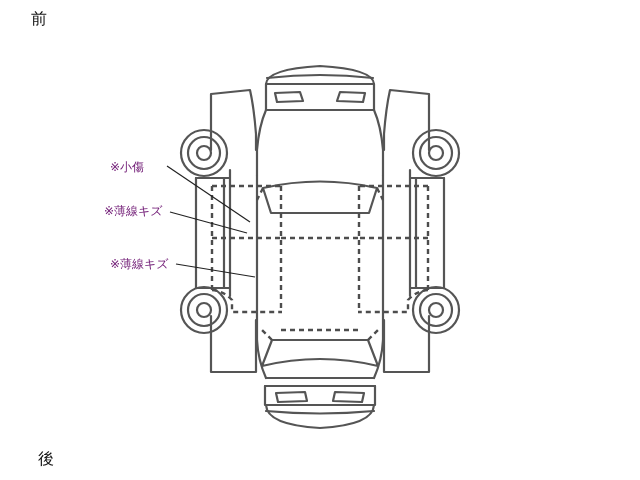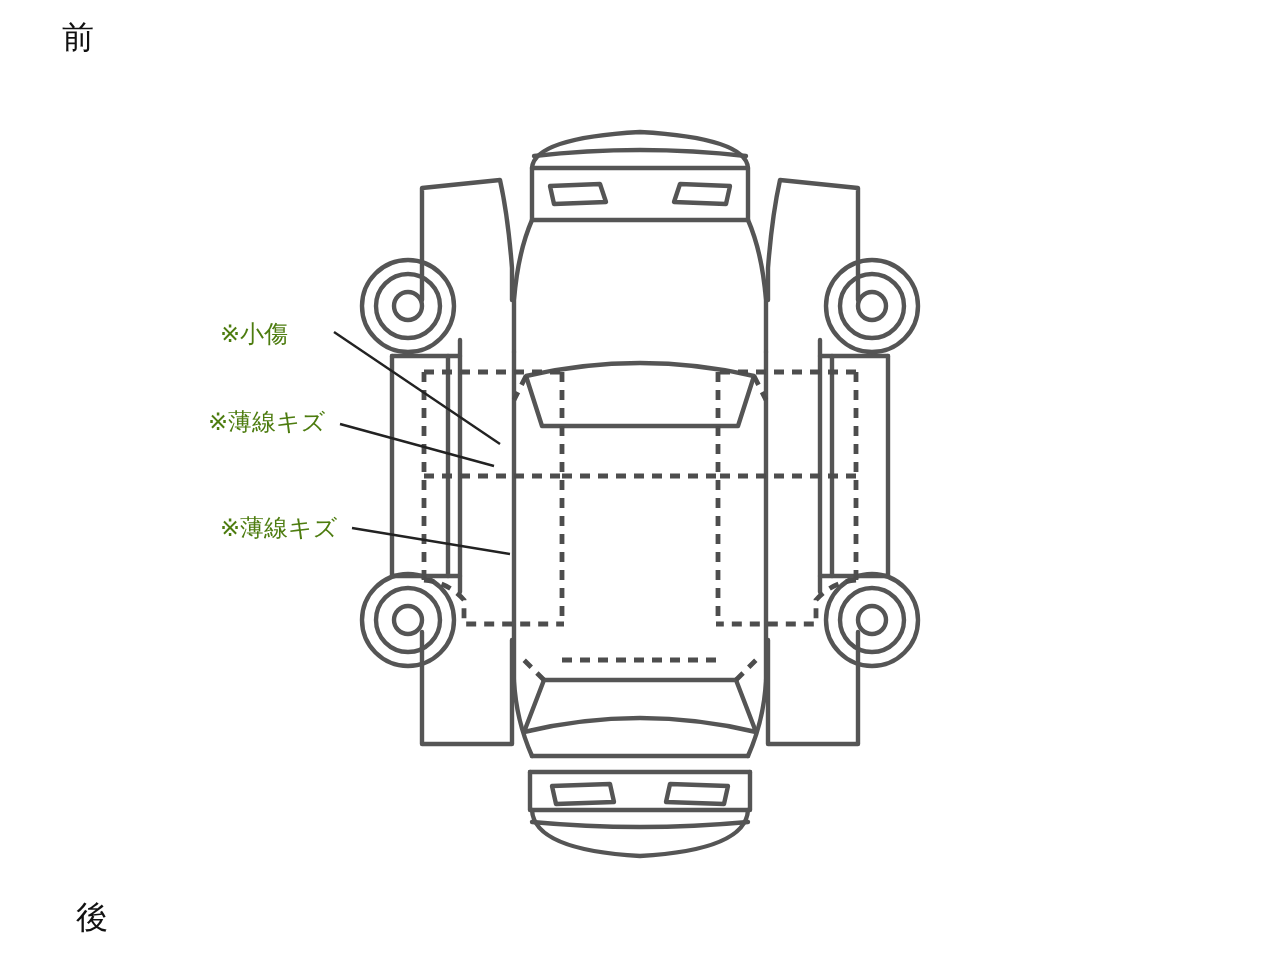--- a/index.html
+++ b/index.html
@@ -41,21 +41,21 @@
     top: 11px;
   }
   #orient-rear {
     left: 38px;
     top: 451px;
   }
   .damage-label {
     position: absolute;
     font-size: 12px;
     line-height: 1;
-    color: #4d7c0f;
+    color: #701a75;
     white-space: nowrap;
   }
   #damage-label-0 { left: 110px; top: 161px; }
   #damage-label-1 { left: 104px; top: 205px; }
   #damage-label-2 { left: 110px; top: 258px; }
 </style>
 </head>
 <body>
 
 <div id="diagram-root">

